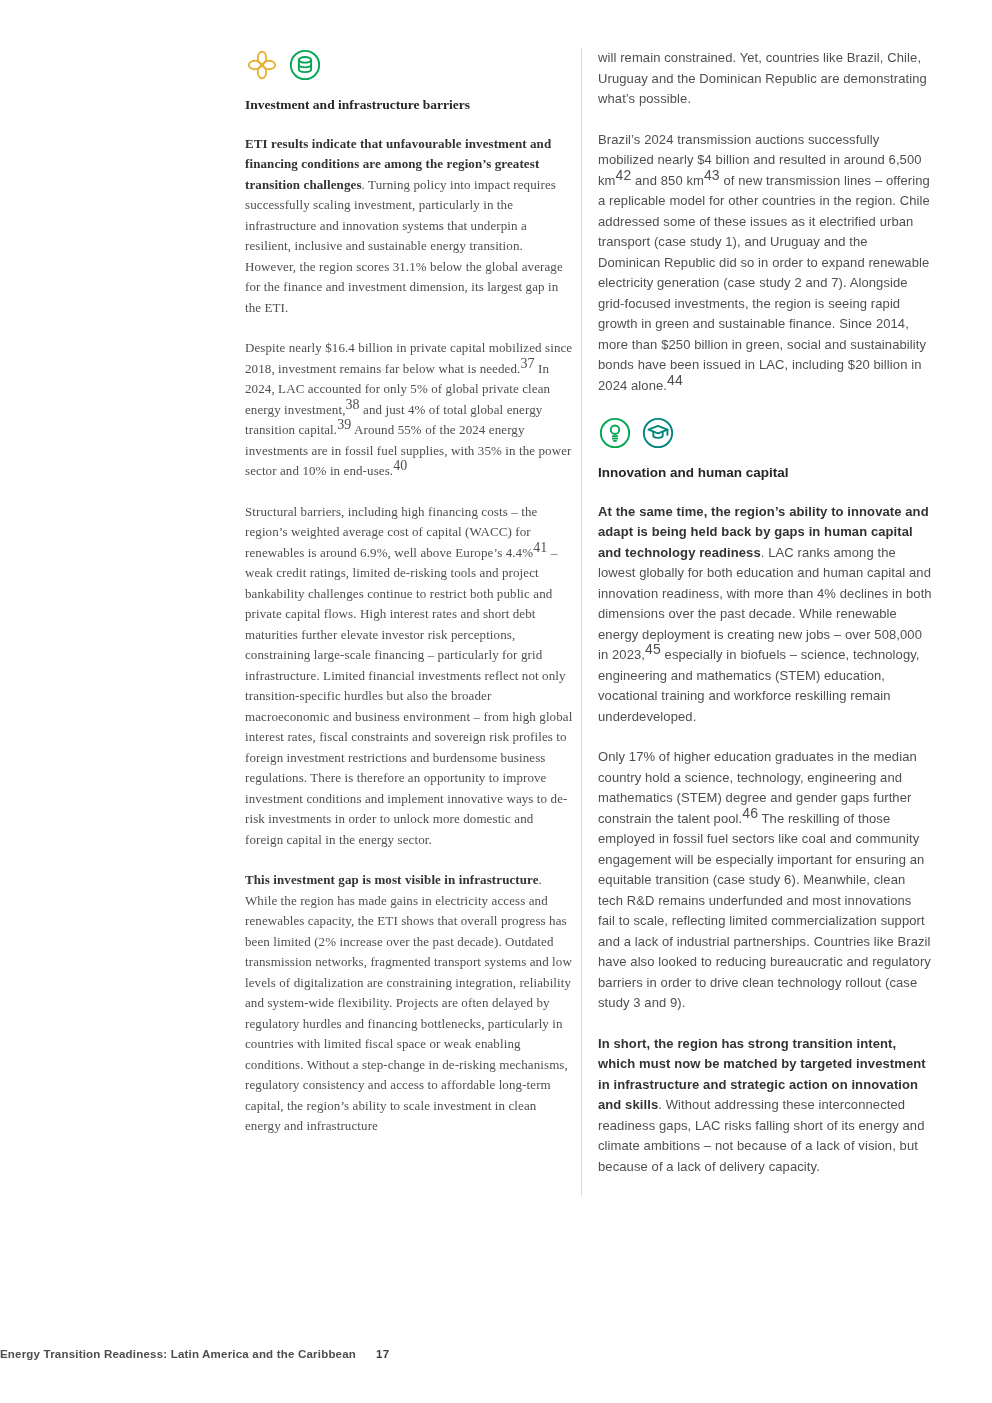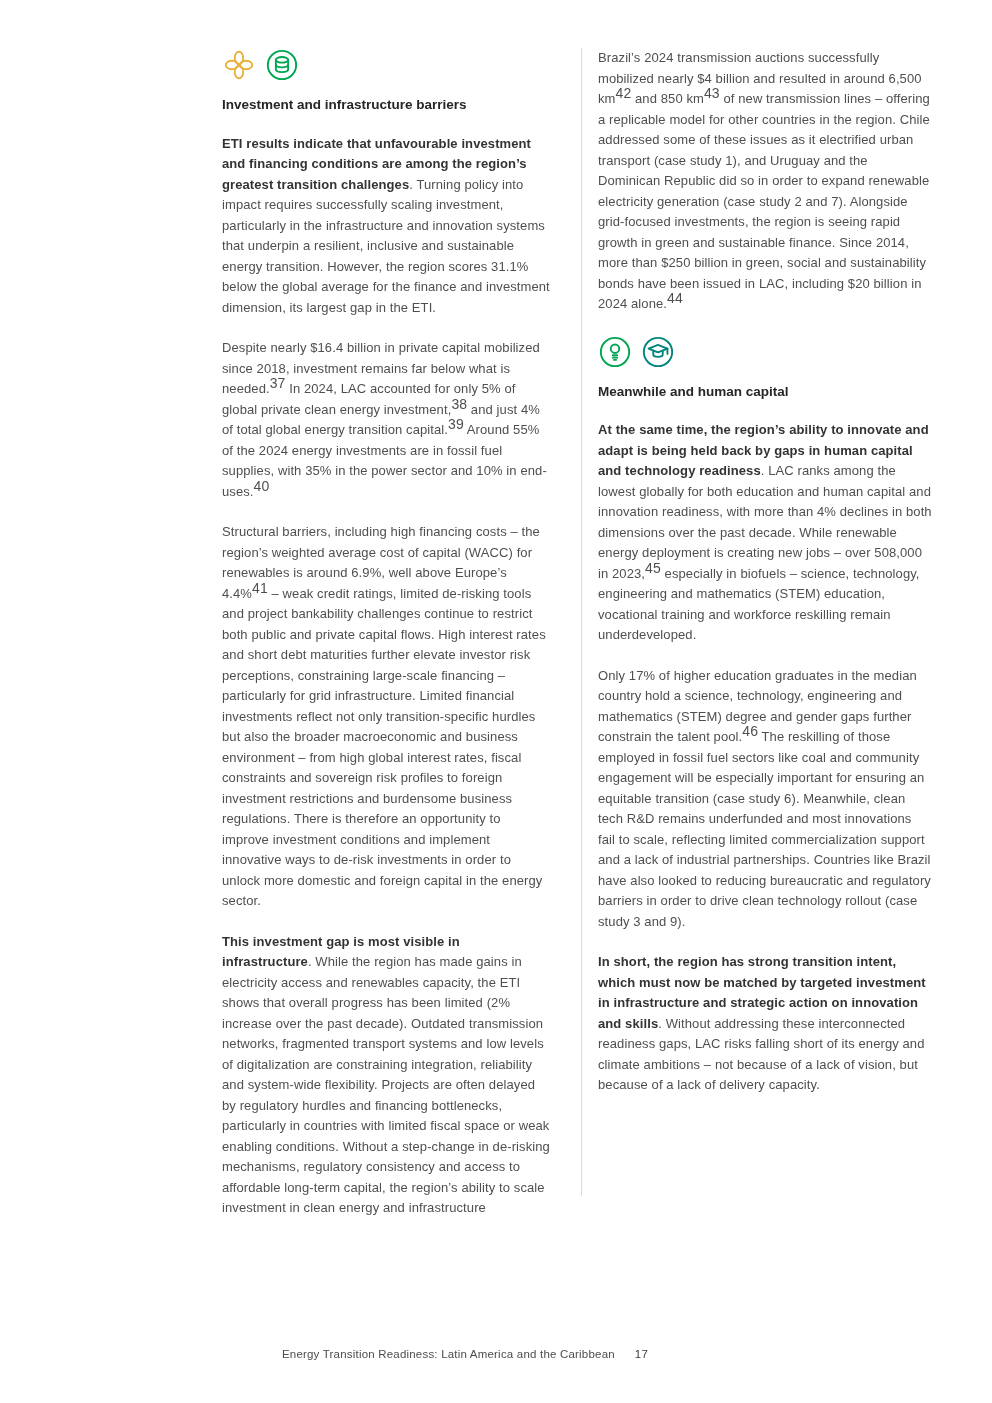--- a/index.html
+++ b/index.html
@@ -6,21 +6,21 @@
   .page {
     position: relative;
     width: 992px;
     height: 1403px;
     background: #ffffff;
     font-family: "Liberation Sans", sans-serif;
     color: #4f4f51;
     overflow: hidden;
   }
   .col { position: absolute; top: 48px; }
-  .col-left  { left: 222px; width: 328px; }
+  .col-left  { left: 245px; width: 328px; font-family: Liberation Serif, serif; }
   .col-right { left: 598px; width: 334px; }
   .divider {
     position: absolute;
     left: 581px; top: 48px;
     width: 1px; height: 1148px;
     background: #dcdcdc;
   }
   .icon-row { display: flex; gap: 9px; margin: 0 0 14px 0; align-items: center; }
   .icon-wrap { display: inline-block; width: 34px; height: 34px; }
   .icon-wrap svg { width: 34px; height: 34px; display: block; }
@@ -37,24 +37,25 @@
     margin: 0 0 20px 0;
     letter-spacing: 0.1px;
   }
   .para strong { font-weight: 700; color: #333333; }
   .para sup { font-size: 14px; line-height: 0; vertical-align: super; }
   .footer {
     position: absolute;
     top: 1348px;
     left: 0;
     right: 62px;
-    text-align: center;
+    text-align: left;
     font-size: 11.5px;
     color: #4d4d4f;
     letter-spacing: 0.2px;
+    font-weight: bold;
   }
   .footer .page-num { margin-left: 20px; color: #3c3c3e; }
 </style>
 </head>
 <body>
 
 <div class="page">
   <div class="divider"></div>
   <div class="col col-left" id="col-left">
       <div class="icon-row">
@@ -75,39 +76,40 @@
           </svg>
         </span>
       </div>
       <h3 class="section-heading">Investment and infrastructure barriers</h3>
       <p class="para"><strong>ETI results indicate that unfavourable investment and financing conditions are among the region’s greatest transition challenges</strong><span>. Turning policy into impact requires successfully scaling investment, particularly in the infrastructure and innovation systems that underpin a resilient, inclusive and sustainable energy transition. However, the region scores 31.1% below the global average for the finance and investment dimension, its largest gap in the ETI.</span></p>
       <p class="para"><span>Despite nearly $16.4 billion in private capital mobilized since 2018, investment remains far below what is needed.</span><sup>37</sup><span> In 2024, LAC accounted for only 5% of global private clean energy investment,</span><sup>38</sup><span> and just 4% of total global energy transition capital.</span><sup>39</sup><span> Around 55% of the 2024 energy investments are in fossil fuel supplies, with 35% in the power sector and 10% in end-uses.</span><sup>40</sup></p>
       <p class="para"><span>Structural barriers, including high financing costs – the region’s weighted average cost of capital (WACC) for renewables is around 6.9%, well above Europe’s 4.4%</span><sup>41</sup><span> – weak credit ratings, limited de-risking tools and project bankability challenges continue to restrict both public and private capital flows. High interest rates and short debt maturities further elevate investor risk perceptions, constraining large-scale financing – particularly for grid infrastructure. Limited financial investments reflect not only transition-specific hurdles but also the broader macroeconomic and business environment – from high global interest rates, fiscal constraints and sovereign risk profiles to foreign investment restrictions and burdensome business regulations. There is therefore an opportunity to improve investment conditions and implement innovative ways to de-risk investments in order to unlock more domestic and foreign capital in the energy sector.</span></p>
       <p class="para"><strong>This investment gap is most visible in infrastructure</strong><span>. While the region has made gains in electricity access and renewables capacity, the ETI shows that overall progress has been limited (2% increase over the past decade). Outdated transmission networks, fragmented transport systems and low levels of digitalization are constraining integration, reliability and system-wide flexibility. Projects are often delayed by regulatory hurdles and financing bottlenecks, particularly in countries with limited fiscal space or weak enabling conditions. Without a step-change in de-risking mechanisms, regulatory consistency and access to affordable long-term capital, the region’s ability to scale investment in clean energy and infrastructure</span></p>
     </div>
   <div class="col col-right" id="col-right">
+      <p class="para"><span>will remain constrained. Yet, countries like Brazil, Chile, Uruguay and the Dominican Republic are demonstrating what’s possible.</span></p>
       <p class="para"><span>Brazil’s 2024 transmission auctions successfully mobilized nearly $4 billion and resulted in around 6,500 km</span><sup>42</sup><span> and 850 km</span><sup>43</sup><span> of new transmission lines – offering a replicable model for other countries in the region. Chile addressed some of these issues as it electrified urban transport (case study 1), and Uruguay and the Dominican Republic did so in order to expand renewable electricity generation (case study 2 and 7). Alongside grid-focused investments, the region is seeing rapid growth in green and sustainable finance. Since 2014, more than $250 billion in green, social and sustainability bonds have been issued in LAC, including $20 billion in 2024 alone.</span><sup>44</sup></p>
       <div class="icon-row">
         <span class="icon-wrap">
           <svg viewBox="0 0 36 36" fill="none" stroke="#00A651" stroke-width="2" stroke-linecap="round">
             <circle cx="18" cy="18" r="15"></circle>
             <circle cx="18" cy="14.5" r="4.5"></circle>
             <path d="M15.7 21.5h4.6M15.7 24h4.6M16.8 26.3h2.4"></path>
           </svg>
         </span>
         <span class="icon-wrap">
           <svg viewBox="0 0 36 36" fill="none" stroke="#00857D" stroke-width="2" stroke-linejoin="round" stroke-linecap="round">
             <circle cx="18" cy="18" r="15"></circle>
             <path d="M18 10.5l10 4-10 4-10-4z"></path>
             <path d="M13 16.5v4.2c0 1.4 2.2 2.5 5 2.5s5-1.1 5-2.5v-4.2"></path>
             <path d="M28 14.5v5.5"></path>
           </svg>
         </span>
       </div>
-      <h3 class="section-heading">Meanwhile and human capital</h3>
+      <h3 class="section-heading">Innovation and human capital</h3>
       <p class="para"><strong>At the same time, the region’s ability to innovate and adapt is being held back by gaps in human capital and technology readiness</strong><span>. LAC ranks among the lowest globally for both education and human capital and innovation readiness, with more than 4% declines in both dimensions over the past decade. While renewable energy deployment is creating new jobs – over 508,000 in 2023,</span><sup>45</sup><span> especially in biofuels – science, technology, engineering and mathematics (STEM) education, vocational training and workforce reskilling remain underdeveloped.</span></p>
       <p class="para"><span>Only 17% of higher education graduates in the median country hold a science, technology, engineering and mathematics (STEM) degree and gender gaps further constrain the talent pool.</span><sup>46</sup><span> The reskilling of those employed in fossil fuel sectors like coal and community engagement will be especially important for ensuring an equitable transition (case study 6). Meanwhile, clean tech R&amp;D remains underfunded and most innovations fail to scale, reflecting limited commercialization support and a lack of industrial partnerships. Countries like Brazil have also looked to reducing bureaucratic and regulatory barriers in order to drive clean technology rollout (case study 3 and 9).</span></p>
       <p class="para"><strong>In short, the region has strong transition intent, which must now be matched by targeted investment in infrastructure and strategic action on innovation and skills</strong><span>. Without addressing these interconnected readiness gaps, LAC risks falling short of its energy and climate ambitions – not because of a lack of vision, but because of a lack of delivery capacity.</span></p>
     </div>
   <div class="footer">
     <span>Energy Transition Readiness: Latin America and the Caribbean</span><span class="page-num">17</span>
   </div>
 </div>
 
 </body></html>

